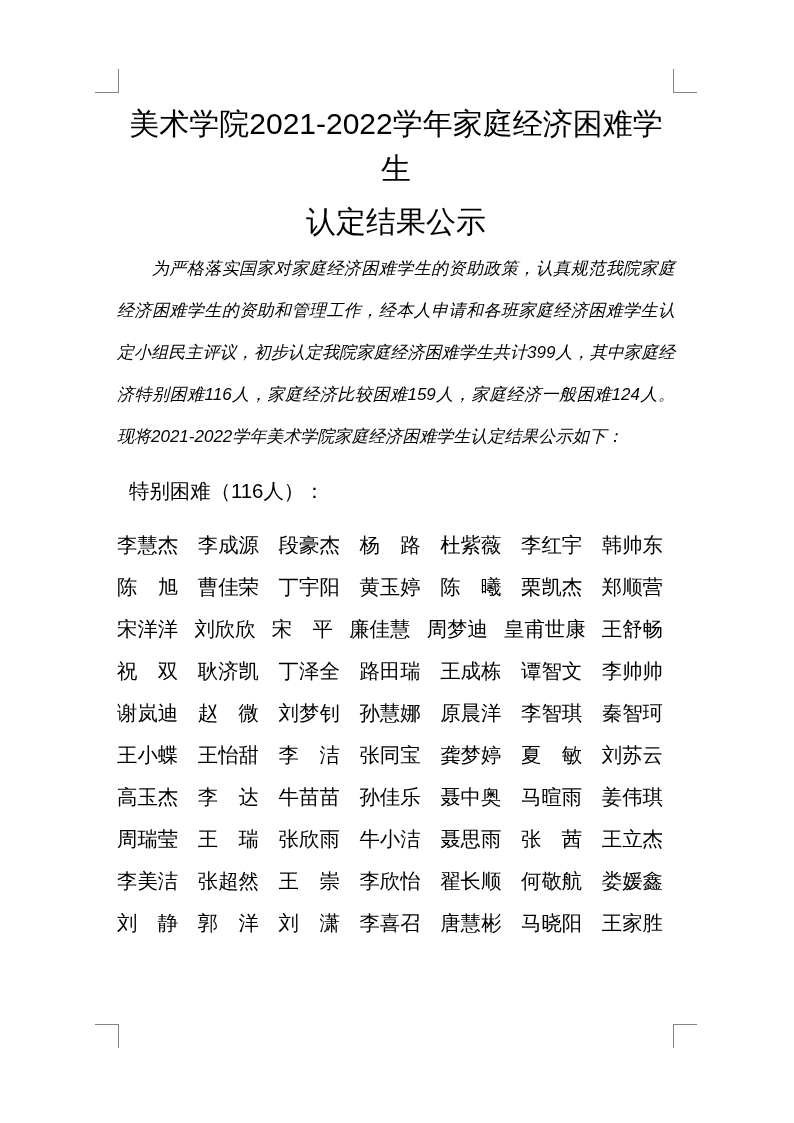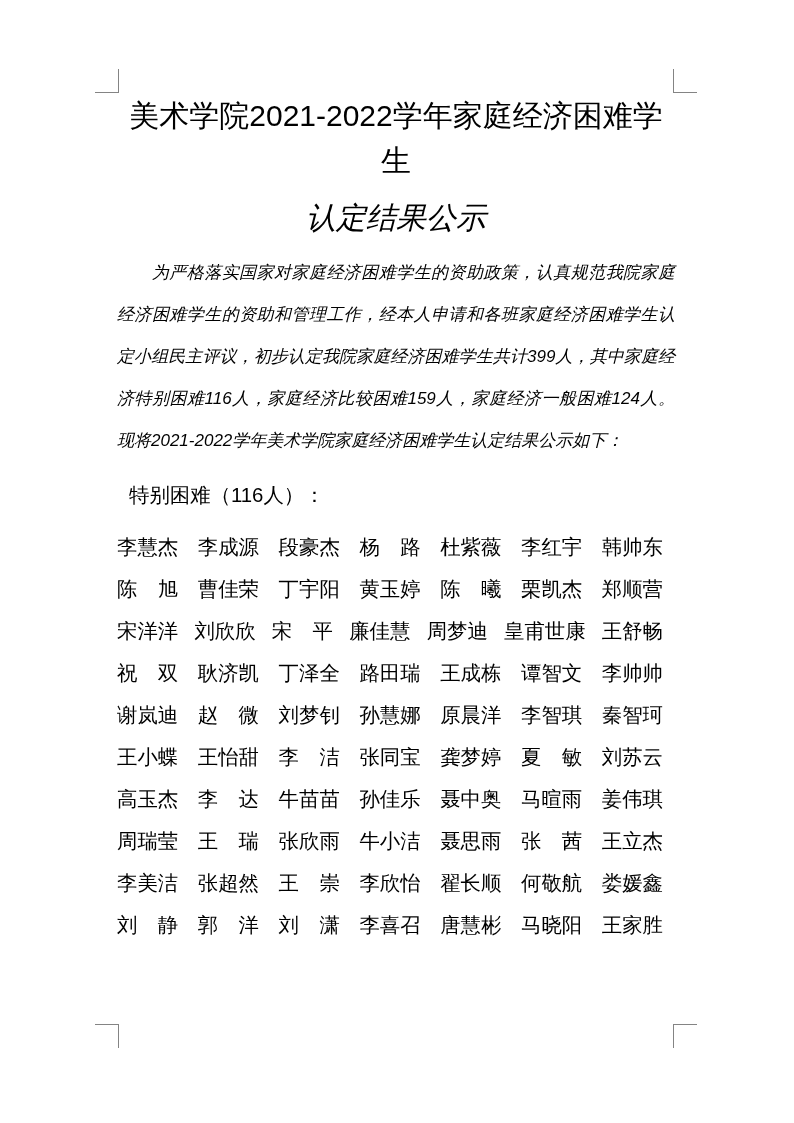--- a/index.html
+++ b/index.html
@@ -31,50 +31,48 @@
     position: absolute;
     left: 117px;
     top: 93px;
     width: 558px;
   }
   .doc-title {
     font-size: 30px;
     line-height: 45px;
     font-weight: normal;
     text-align: center;
-    margin: 0;
+    margin: 8px;
     letter-spacing: 0;
   }
   .doc-subtitle {
     font-size: 30px;
     line-height: 45px;
     text-align: center;
-    margin: 12px;
-    font-style: italic;
+    margin: 0;
   }
   .body-par {
     margin: 4px 0 0 0;
     font-size: 17px;
     line-height: 42px;
     text-align: justify;
     text-justify: inter-ideograph;
     text-indent: 2.05em;
     word-break: break-all;
     font-style: italic;
   }
   .section-label {
     font-size: 20.4px;
     line-height: 42px;
     margin: 12px;
   }
   .names-grid {
     width: 546px;
     font-size: 20.4px;
     line-height: 42px;
-    font-family: Liberation Mono, monospace;
   }
   .name-row {
     display: flex;
     justify-content: space-between;
   }
   .name-item {
     white-space: pre;
   }
 </style>
 </head>

